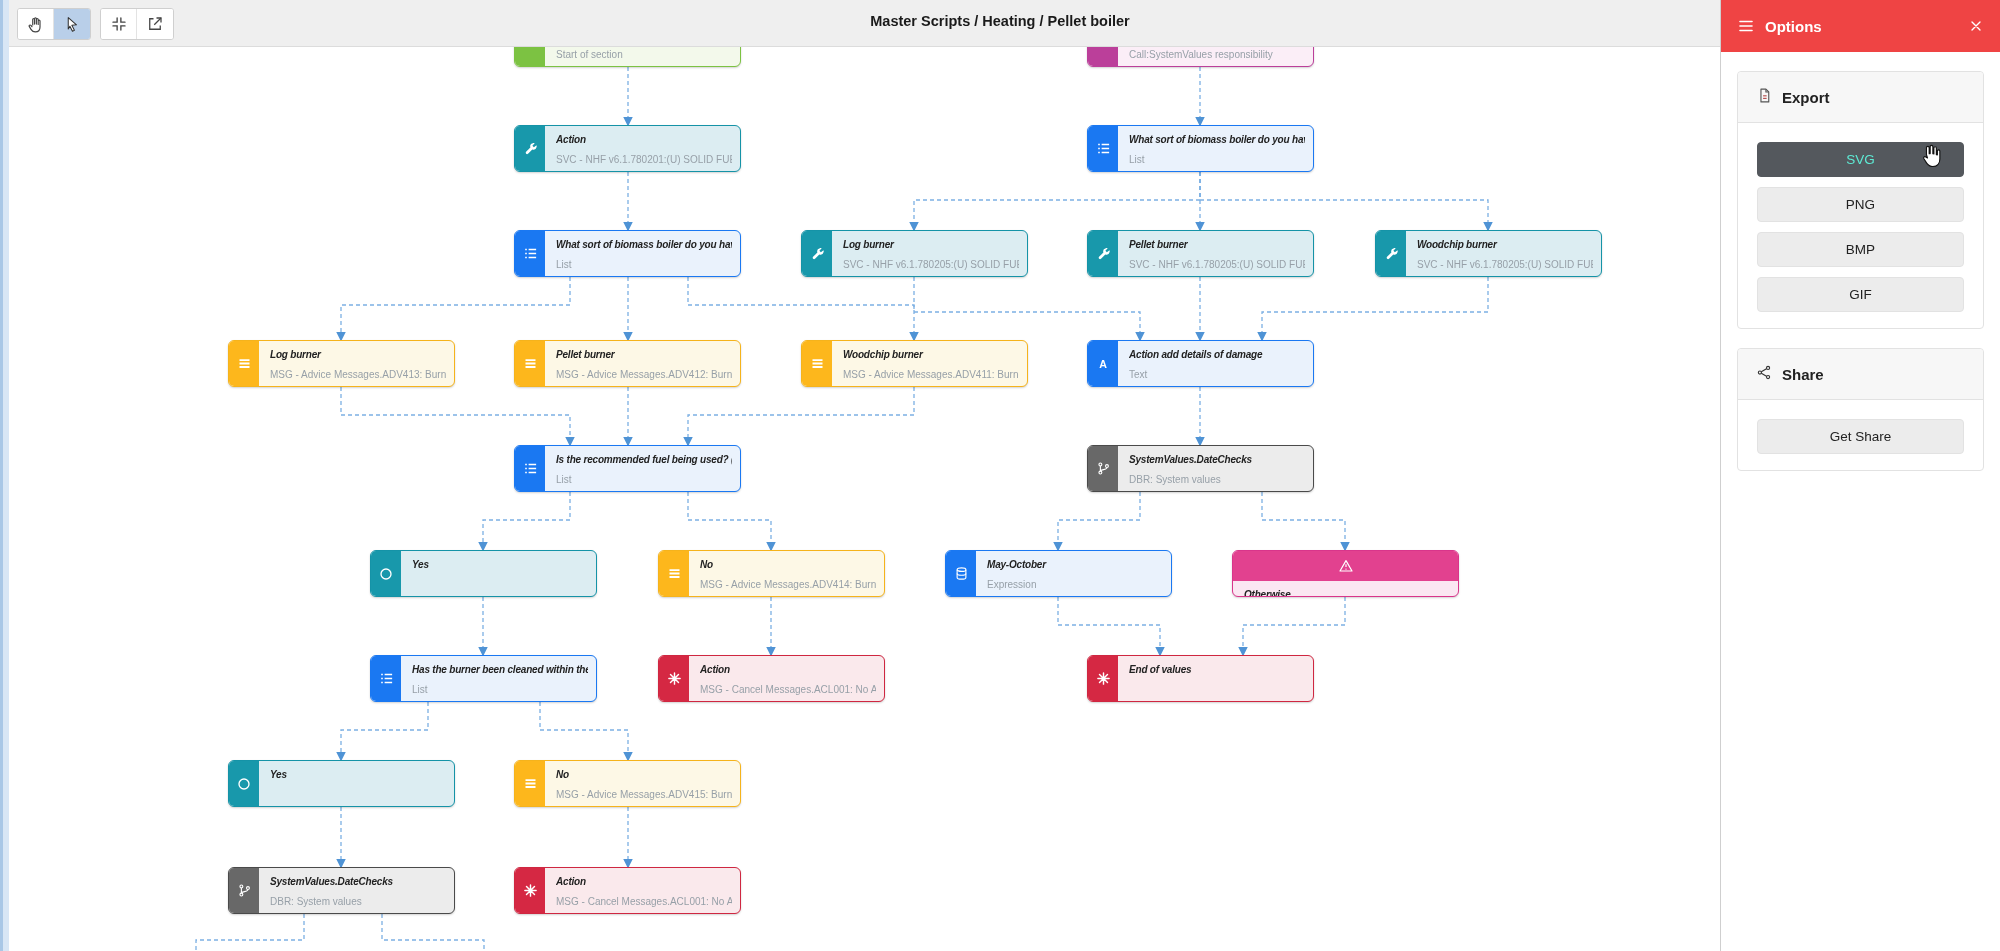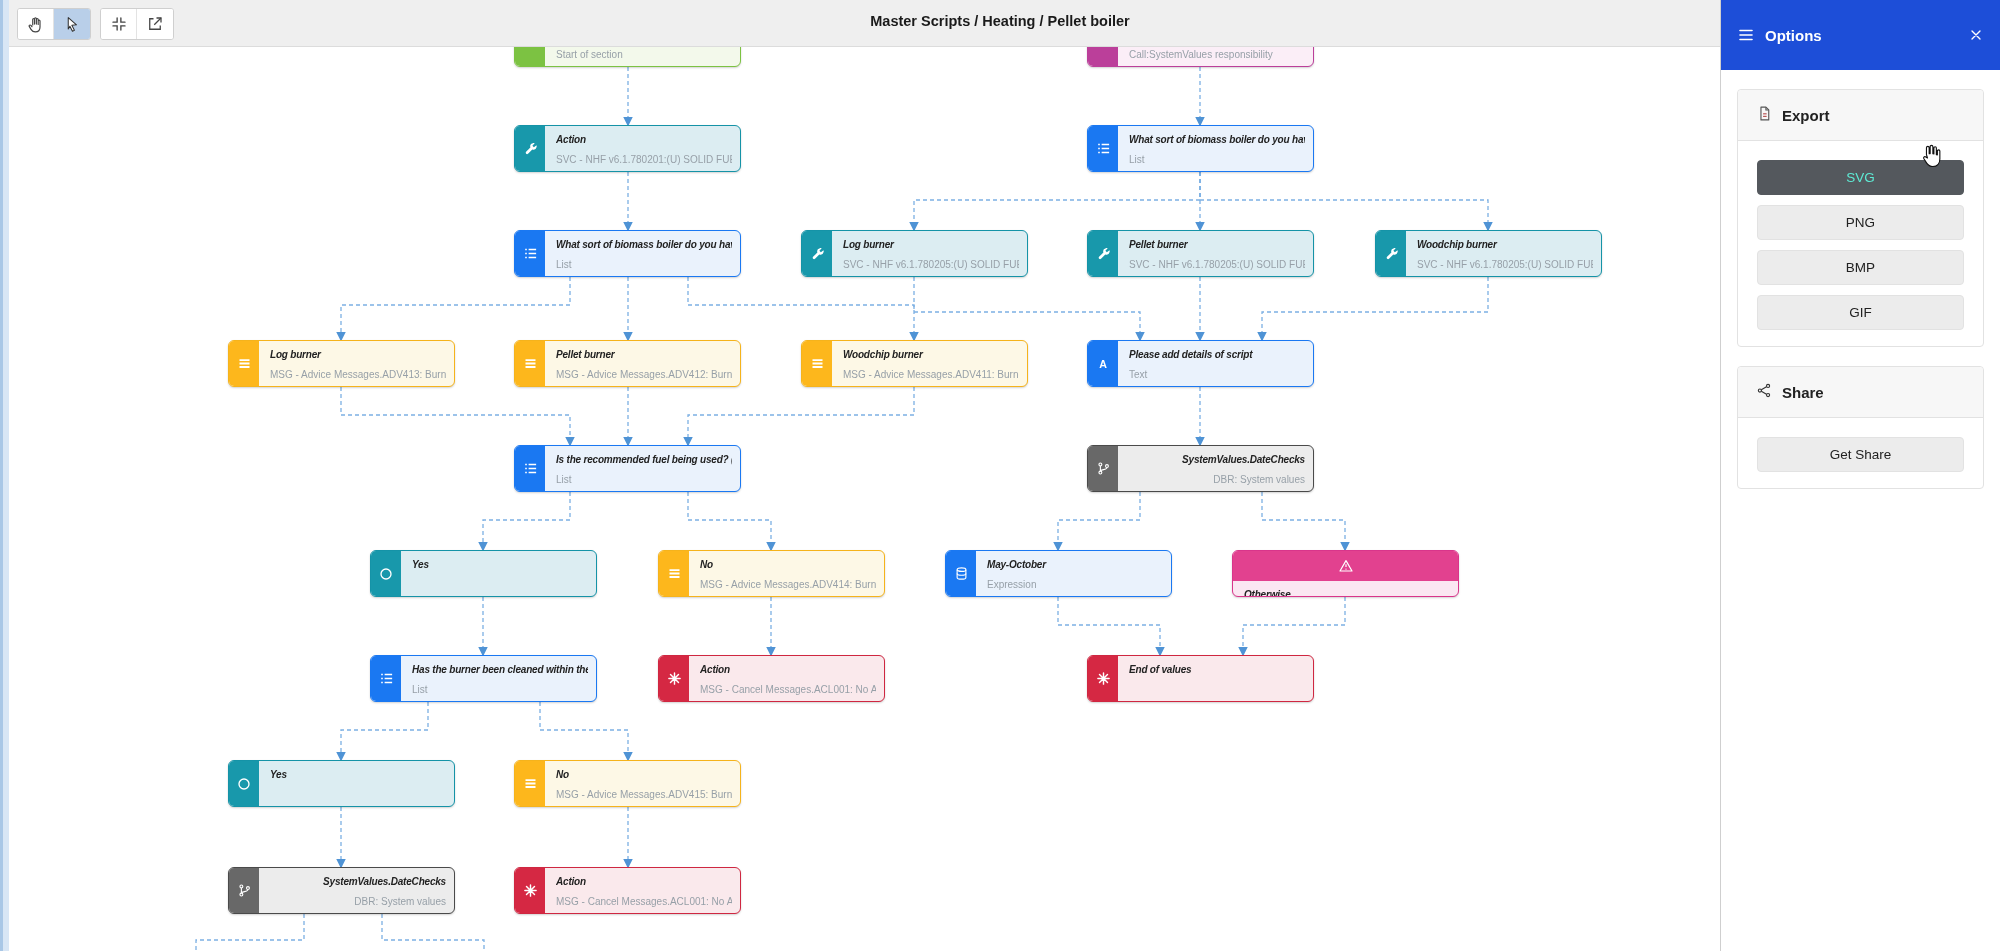--- a/index.html
+++ b/index.html
@@ -32,28 +32,28 @@
   .stripe{flex:0 0 30px;display:flex;align-items:center;justify-content:center;}
   .nbody{flex:1;padding:8px 8px 0 11px;overflow:hidden;}
   .ntitle{font-size:10px;font-weight:bold;color:#222;white-space:nowrap;overflow:hidden;
     letter-spacing:-0.2px;height:12px;font-style:italic;}
   .nsub{font-size:10px;color:#97a0a8;white-space:nowrap;overflow:hidden;margin-top:8px;}
   .theme-green{border-color:#7cc242;background:#f3f9eb;}  .theme-green .stripe{background:#7cc242;}
   .theme-magenta{border-color:#bb3f9a;background:#fbeef7;}.theme-magenta .stripe{background:#bb3f9a;}
   .theme-teal{border-color:#1593a7;background:#dcedf2;}   .theme-teal .stripe{background:#1898ab;}
   .theme-blue{border-color:#1a78f2;background:#eaf2fc;}   .theme-blue .stripe{background:#1a78f2;}
   .theme-yellow{border-color:#f5b31c;background:#fdf8e6;} .theme-yellow .stripe{background:#fdb71c;}
-  .theme-gray{border-color:#4a4a4a;background:#ececec;text-align:right;}   .theme-gray .stripe{background:#686868;}
+  .theme-gray{border-color:#4a4a4a;background:#ececec;}   .theme-gray .stripe{background:#686868;}
   .theme-red{border-color:#cf2741;background:#fae9ec;}    .theme-red .stripe{background:#d52843;}
   .theme-pink{border-color:#d9358b;background:#fbe7f2;flex-direction:column;}   .theme-pink .stripe{background:#e2418f;}
 
   
   .panel{position:absolute;left:1720px;top:0;width:280px;height:951px;background:#fff;
     border-left:1px solid #cfcfcf;z-index:30;box-sizing:border-box;}
-  .panel-header{height:46px;background:#1d4ed8;display:flex;align-items:center;padding:12px 16px;gap:10px;}
+  .panel-header{height:46px;background:#ef4444;display:flex;align-items:center;padding:3px 16px;gap:10px;}
   .panel-title{color:#fff;font-weight:bold;font-size:15px;}
   .panel-close{margin-left:auto;background:none;border:none;padding:0;cursor:pointer;
     display:flex;align-items:center;}
   .panel-menu{background:none;border:none;padding:0;cursor:pointer;display:flex;align-items:center;}
   .card{margin:19px 16px 0;border:1px solid #e2e2e2;border-radius:4px;background:#fff;}
   .card-head{background:#f7f7f7;padding:15px 18px;font-size:15px;font-weight:600;color:#222;
     display:flex;align-items:center;gap:9px;border-bottom:1px solid #e2e2e2;border-radius:4px 4px 0 0;}
   .card-body{padding:19px 19px 16px;}
   .pbtn{display:block;width:100%;height:35px;margin:0 0 10px;background:#ececec;
     border:1px solid #e2e2e2;border-radius:4px;font-size:13.5px;color:#222;cursor:pointer;
@@ -224,21 +224,21 @@
             <div class="nsub">MSG - Advice Messages.ADV411: Burner ...</div>
           </div>
         </div>
         <div class="node theme-blue" style="left: 1078px; top: 340px; width: 227px; height: 47px;">
           <div class="stripe">
             <svg width="16" height="16" viewBox="0 0 24 24" fill="none">
               <text x="12" y="17.5" font-size="16" font-weight="bold" fill="#fff" text-anchor="middle" font-family="Liberation Sans, sans-serif">A</text>
             </svg>
           </div>
           <div class="nbody">
-            <div class="ntitle">Please add details of script</div>
+            <div class="ntitle">Action add details of damage</div>
             <div class="nsub">Text</div>
           </div>
         </div>
         <div class="node theme-blue" style="left: 505px; top: 445px; width: 227px; height: 47px;">
           <div class="stripe">
             <svg width="15" height="15" viewBox="0 0 24 24" fill="none">
               <path d="M9 5.5h12M9 12h12M9 18.5h12" stroke="#fff" stroke-width="2.4"></path>
               <path d="M3.5 5.5h2.6M3.5 12h2.6M3.5 18.5h2.6" stroke="#fff" stroke-width="2.4"></path>
             </svg>
           </div>

